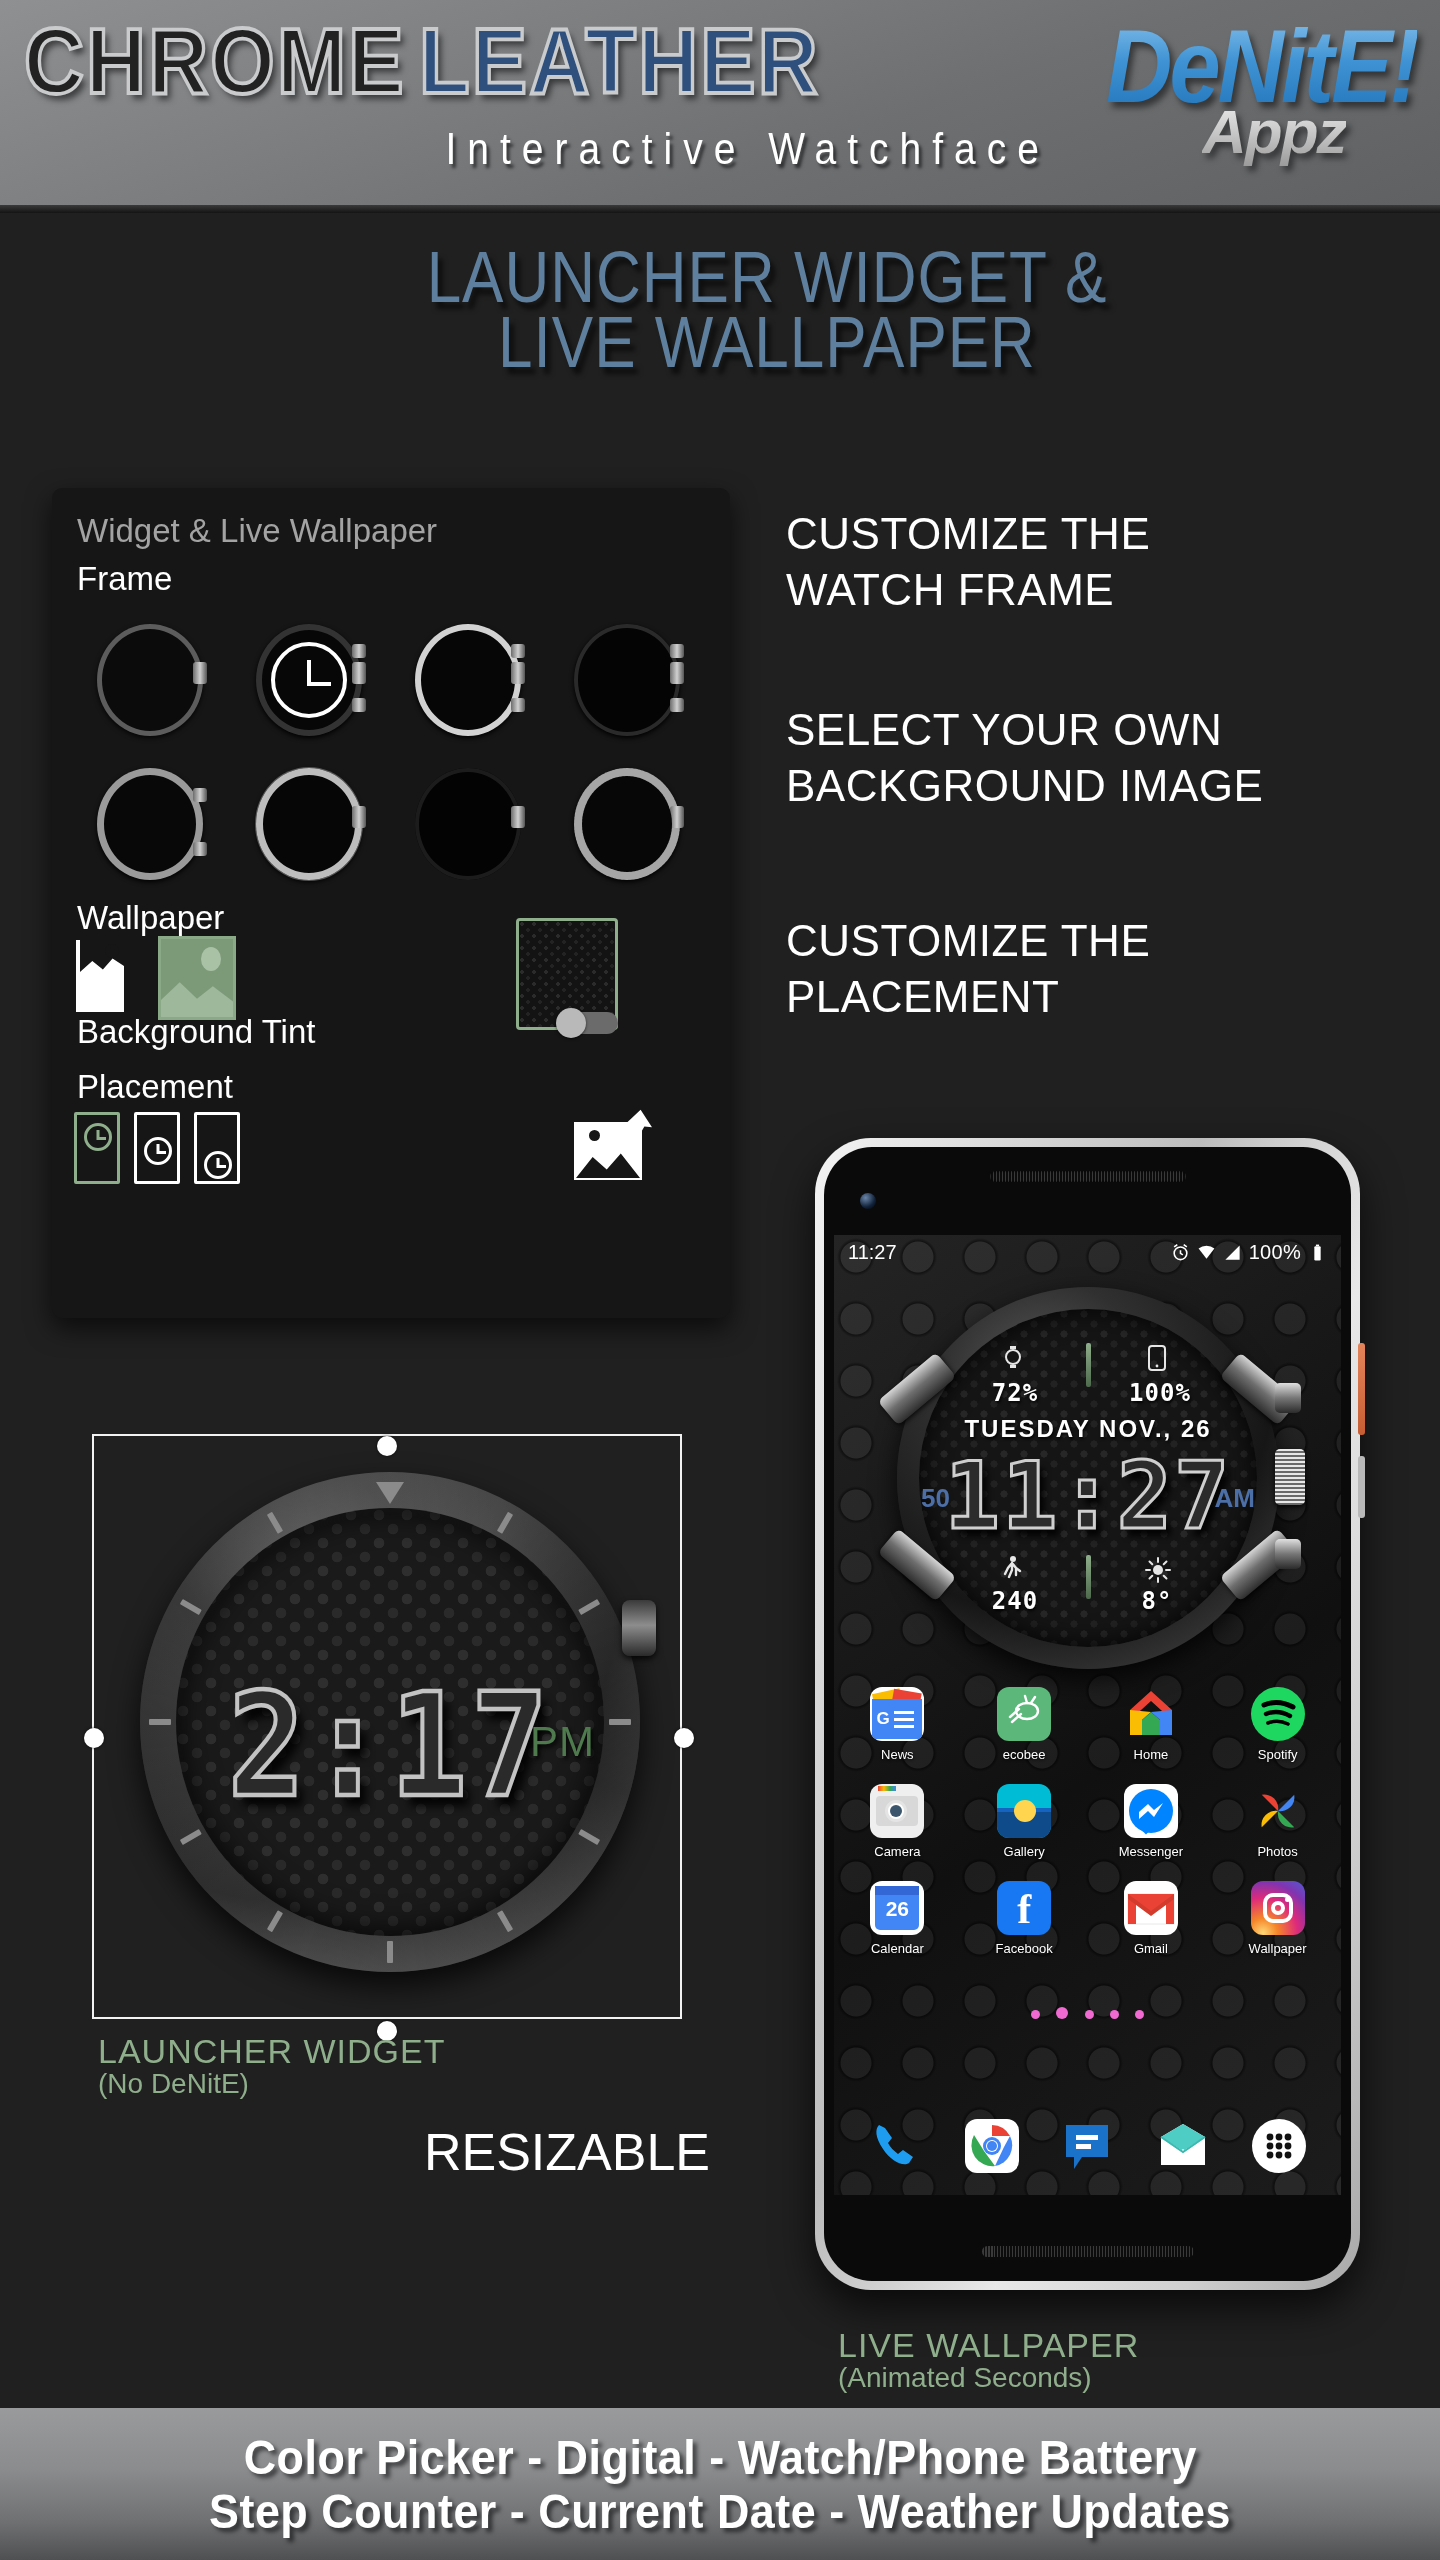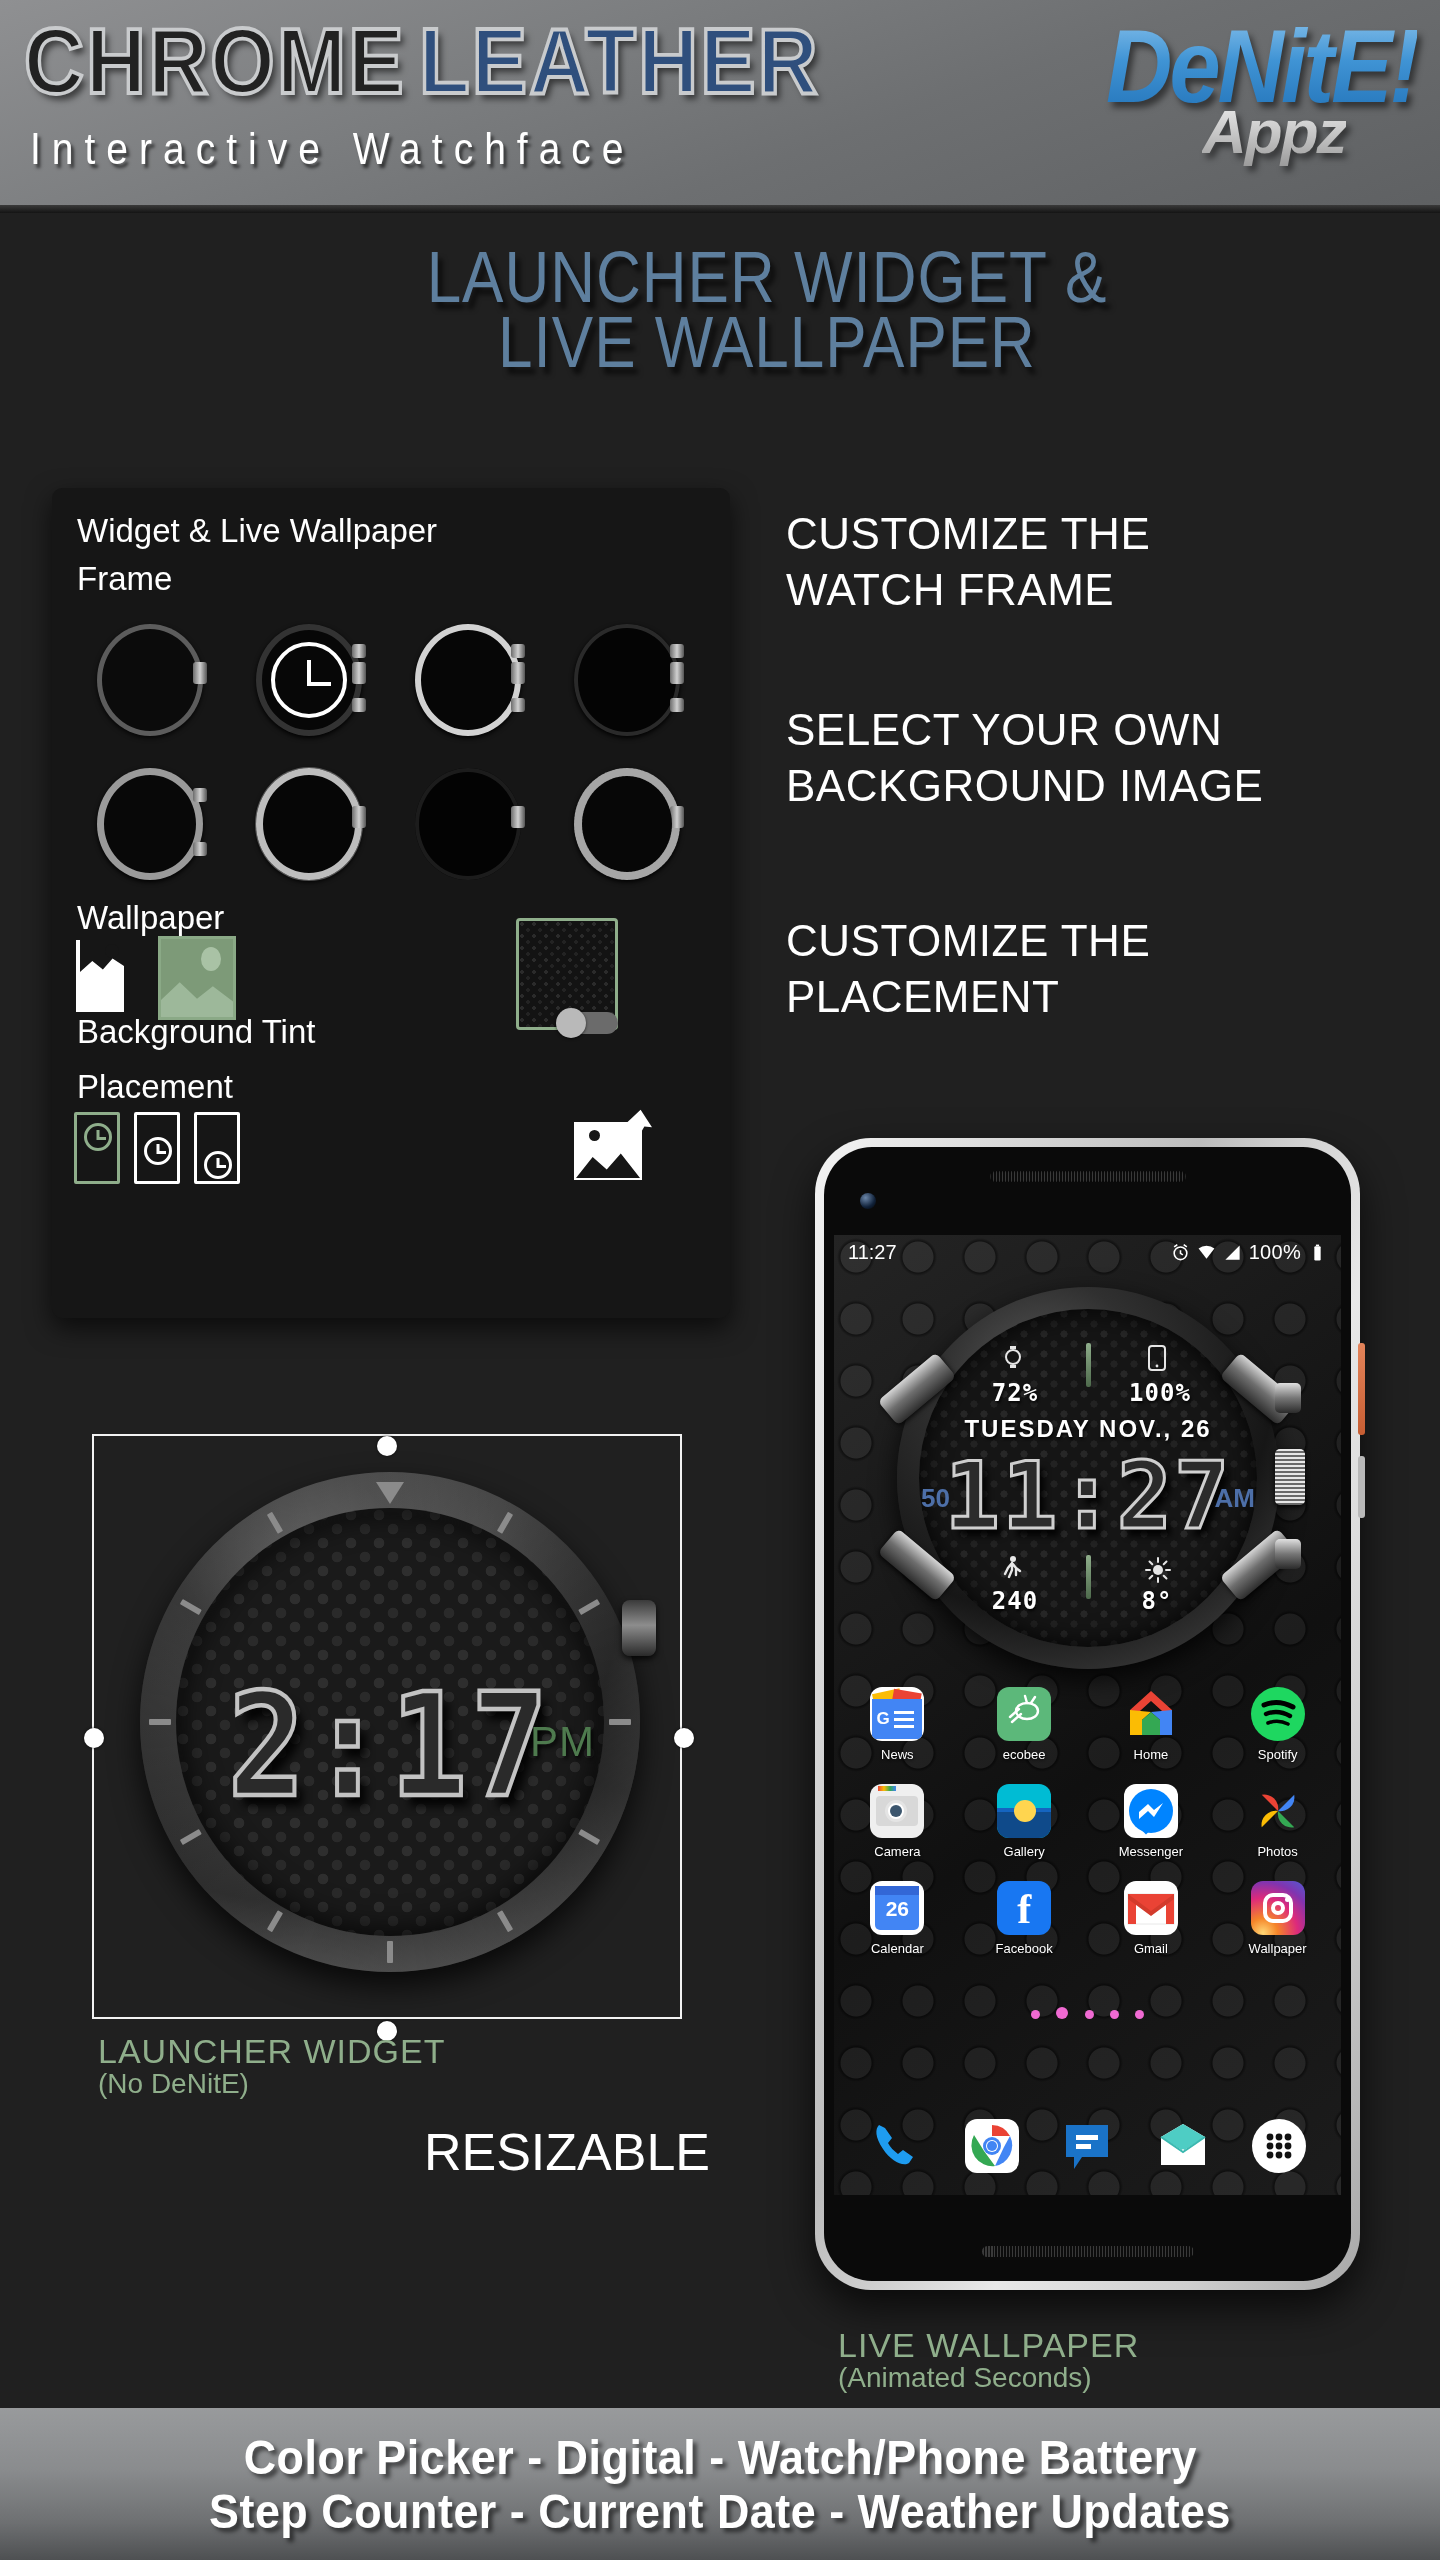--- a/index.html
+++ b/index.html
@@ -8,20 +8,21 @@
     width:1440px; height:2560px; position:relative; overflow:hidden;
     font-family:"Liberation Sans", sans-serif;
     background:#202020;
   }
 
   
   .header{
     position:absolute; left:0; top:0; width:1440px; height:213px;
     background:linear-gradient(160deg,#8f9092 0%,#7b7d7f 35%,#6d6f71 60%,#5e6062 100%);
     overflow:hidden;
+    text-align:right;
   }
   .hdr-title{
     position:absolute; left:14px; top:6px; width:1080px; height:110px;
     display:flex; align-items:center;
   }
   .ht-word{
     font-size:74px; font-weight:bold; letter-spacing:2px;
     font-family:"Liberation Sans", sans-serif;
     -webkit-text-stroke:3px #c9cbcd;
     text-shadow: 4px 5px 5px rgba(0,0,0,.55);
@@ -75,21 +76,21 @@
   .page-title div{ transform:scaleY(1.18); }
 
   
   .panel{
     position:absolute; left:52px; top:488px; width:678px; height:830px;
     background:#161616; border-radius:10px;
     box-shadow:0 10px 26px rgba(0,0,0,.65);
   }
   .panel-title{
     position:absolute; left:25px; top:24px;
-    color:#ffffff; font-size:33px;
+    color:#a3a3a3; font-size:33px;
   }
   .panel-label{
     position:absolute; color:#fff; font-size:33px;
   }
   .lbl-frame{ left:25px; top:72px; }
   .lbl-wallpaper{ left:25px; top:411px; }
   .lbl-tint{ left:25px; top:525px; }
   .lbl-placement{ left:25px; top:580px; }
 
   .frame-grid{

